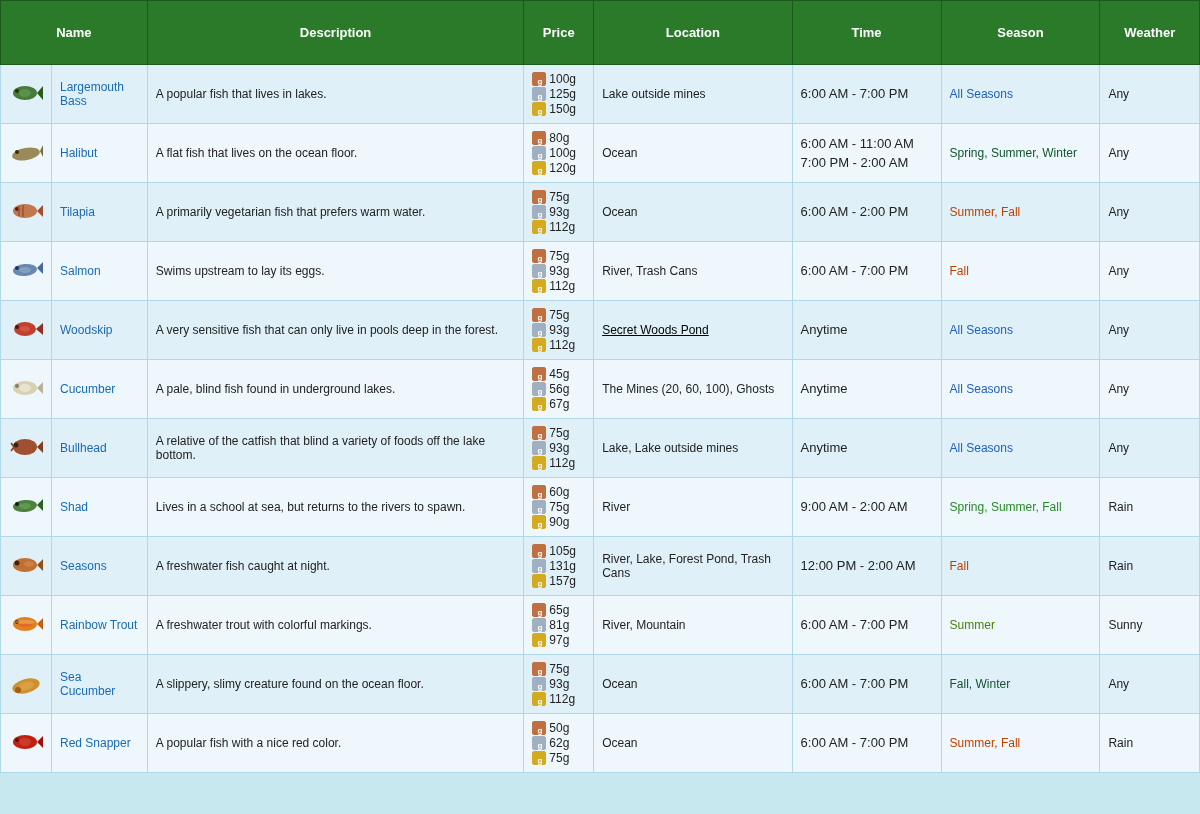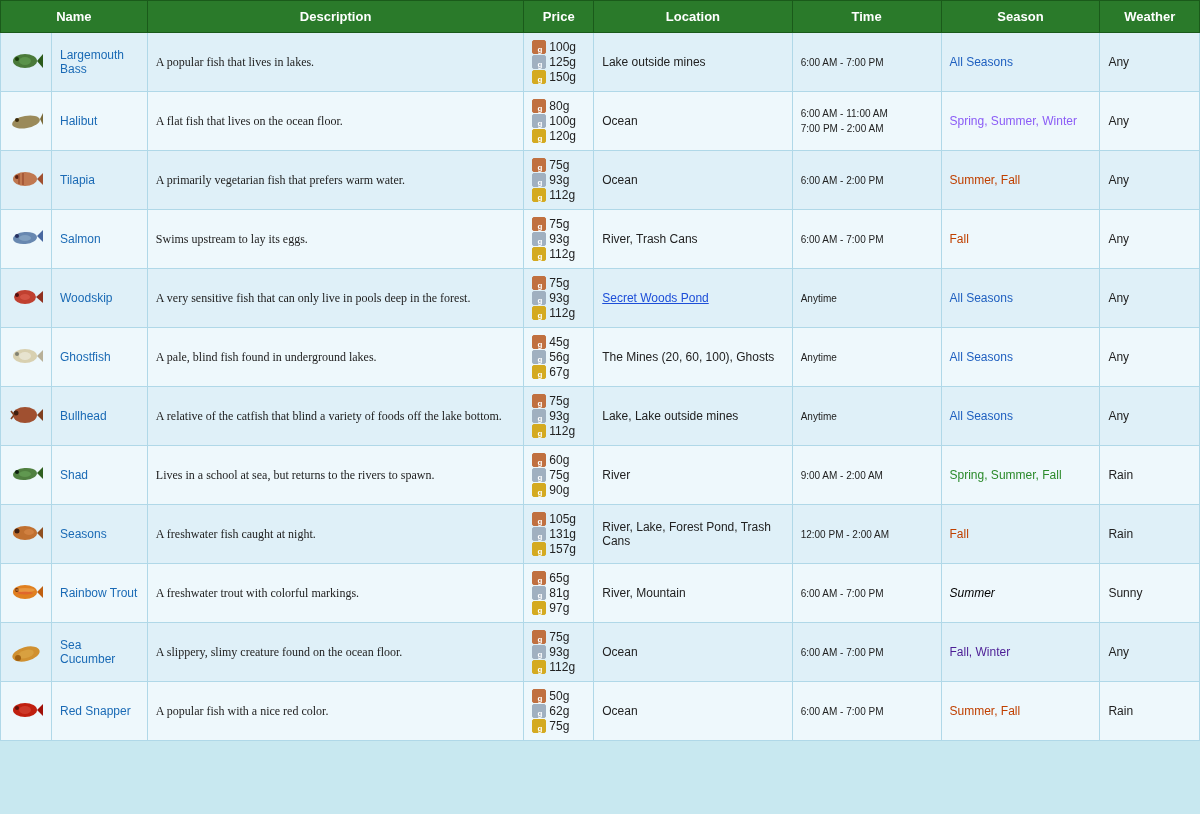--- a/index.html
+++ b/index.html
@@ -16,21 +16,21 @@
     table {
       width: 1200px;
       border-collapse: collapse;
       background: #e8f4f8;
     }
     thead tr {
       background: #2a7a2a;
       color: white;
     }
     thead th {
-      padding: 8px 6px;
+      padding: 24px 6px;
       font-weight: bold;
       font-size: 13px;
       text-align: center;
       border: 1px solid #1a5a1a;
     }
     tbody tr {
       border-bottom: 1px solid #b0d8e8;
     }
     tbody tr:nth-child(odd) {
       background: #dff0f8;
@@ -50,21 +50,20 @@
     .col-name {
       width: 96px;
       font-weight: normal;
     }
     .col-name a {
       color: #1a6ab5;
       text-decoration: none;
     }
     .col-desc {
       width: 380px;
-      font-family: Liberation Serif, serif;
     }
     .col-price {
       width: 70px;
       text-align: left;
     }
     .col-location {
       width: 200px;
     }
     .col-time {
       width: 150px;
@@ -83,26 +82,26 @@
     }
     .price-icon {
       width: 14px;
       height: 14px;
       display: inline-block;
       border-radius: 2px;
       flex-shrink: 0;
     }
 
     .time-block {
-      font-size: 10px;
+      font-size: 13px;
       line-height: 1.5;
     }
 
     .col-location .loc-link {
-      color: #1d4ed8;
+      color: #000000;
     }
   </style>
 </head>
 <body>
 
 <div class="table-container">
   <table>
     <thead>
       <tr>
         <th colspan="2">Name</th>
@@ -178,21 +177,21 @@
             <div class="price-row">
               <span class="price-icon" style="background: rgb(212, 170, 32); border: 1px solid rgb(212, 170, 32);"><svg width="14" height="14" viewBox="0 0 14 14">
                   <circle cx="7" cy="7" r="6" fill="#d4aa20"></circle>
                   <text x="7" y="11" text-anchor="middle" font-size="8" fill="white" font-weight="bold">g</text>
                 </svg></span>
               <span>120g</span>
             </div>
           </td>
           <td class="col-location">Ocean</td>
           <td class="col-time time-block">6:00 AM - 11:00 AM<br>7:00 PM - 2:00 AM</td>
-          <td class="col-season"><span style="color: #8b5cf6;">Spring, Summer, Winter</span></td>
+          <td class="col-season"><span style="color: #14532d;">Spring, Summer, Winter</span></td>
           <td class="col-weather">Any</td>
         </tr>
         <tr>
           <td class="col-icon"><svg width="34" height="34" viewBox="0 0 34 34">
               <ellipse cx="16" cy="17" rx="12" ry="7" fill="#c07850"></ellipse>
               <polygon points="28,17 34,11 34,23" fill="#a05030"></polygon>
               <circle cx="8" cy="15" r="2" fill="#5a2010"></circle>
               <line x1="10" y1="12" x2="10" y2="22" stroke="#a05030" stroke-width="1.5"></line>
               <line x1="14" y1="11" x2="14" y2="23" stroke="#a05030" stroke-width="1.5"></line>
             </svg></td>
@@ -300,21 +299,21 @@
           <td class="col-season"><span style="color: rgb(32, 96, 192);">All Seasons</span></td>
           <td class="col-weather">Any</td>
         </tr>
         <tr>
           <td class="col-icon"><svg width="34" height="34" viewBox="0 0 34 34">
               <ellipse cx="16" cy="17" rx="12" ry="7" fill="#d8d0b0"></ellipse>
               <polygon points="28,17 34,11 34,23" fill="#b8b098"></polygon>
               <circle cx="8" cy="15" r="2" fill="#808070"></circle>
               <ellipse cx="16" cy="17" rx="6" ry="4" fill="#ffffff" opacity="0.4"></ellipse>
             </svg></td>
-          <td class="col-name"><a href="#">Ghostfish</a></td>
+          <td class="col-name"><a href="#">Cucumber</a></td>
           <td class="col-desc">A pale, blind fish found in underground lakes.</td>
           <td class="col-price">
             <div class="price-row">
               <span class="price-icon" style="background: rgb(192, 112, 64); border: 1px solid rgb(192, 112, 64);"><svg width="14" height="14" viewBox="0 0 14 14">
                   <circle cx="7" cy="7" r="6" fill="#c07040"></circle>
                   <text x="7" y="11" text-anchor="middle" font-size="8" fill="white" font-weight="bold">g</text>
                 </svg></span>
               <span>45g</span>
             </div>
             <div class="price-row">
@@ -477,21 +476,21 @@
             <div class="price-row">
               <span class="price-icon" style="background: rgb(212, 170, 32); border: 1px solid rgb(212, 170, 32);"><svg width="14" height="14" viewBox="0 0 14 14">
                   <circle cx="7" cy="7" r="6" fill="#d4aa20"></circle>
                   <text x="7" y="11" text-anchor="middle" font-size="8" fill="white" font-weight="bold">g</text>
                 </svg></span>
               <span>97g</span>
             </div>
           </td>
           <td class="col-location">River, Mountain</td>
           <td class="col-time time-block">6:00 AM - 7:00 PM</td>
-          <td class="col-season"><span style="color: #000000; font-style: italic;">Summer</span></td>
+          <td class="col-season"><span style="color: #4d7c0f;">Summer</span></td>
           <td class="col-weather">Sunny</td>
         </tr>
         <tr>
           <td class="col-icon"><svg width="34" height="34" viewBox="0 0 34 34">
               <ellipse cx="17" cy="20" rx="14" ry="7" fill="#d09030" transform="rotate(-15,17,20)"></ellipse>
               <ellipse cx="17" cy="20" rx="8" ry="4" fill="#e0b050" opacity="0.5" transform="rotate(-15,17,20)"></ellipse>
               <circle cx="9" cy="24" r="3" fill="#a06010"></circle>
             </svg></td>
           <td class="col-name"><a href="#">Sea Cucumber</a></td>
           <td class="col-desc">A slippery, slimy creature found on the ocean floor.</td>
@@ -513,21 +512,21 @@
             <div class="price-row">
               <span class="price-icon" style="background: rgb(212, 170, 32); border: 1px solid rgb(212, 170, 32);"><svg width="14" height="14" viewBox="0 0 14 14">
                   <circle cx="7" cy="7" r="6" fill="#d4aa20"></circle>
                   <text x="7" y="11" text-anchor="middle" font-size="8" fill="white" font-weight="bold">g</text>
                 </svg></span>
               <span>112g</span>
             </div>
           </td>
           <td class="col-location">Ocean</td>
           <td class="col-time time-block">6:00 AM - 7:00 PM</td>
-          <td class="col-season"><span style="color: #4c1d95;">Fall, Winter</span></td>
+          <td class="col-season"><span style="color: #14532d;">Fall, Winter</span></td>
           <td class="col-weather">Any</td>
         </tr>
         <tr>
           <td class="col-icon"><svg width="34" height="34" viewBox="0 0 34 34">
               <ellipse cx="16" cy="17" rx="12" ry="7" fill="#c02010"></ellipse>
               <polygon points="28,17 34,11 34,23" fill="#a01008"></polygon>
               <circle cx="8" cy="15" r="2" fill="#601008"></circle>
               <ellipse cx="16" cy="17" rx="6" ry="4" fill="#e06050" opacity="0.4"></ellipse>
             </svg></td>
           <td class="col-name"><a href="#">Red Snapper</a></td>

